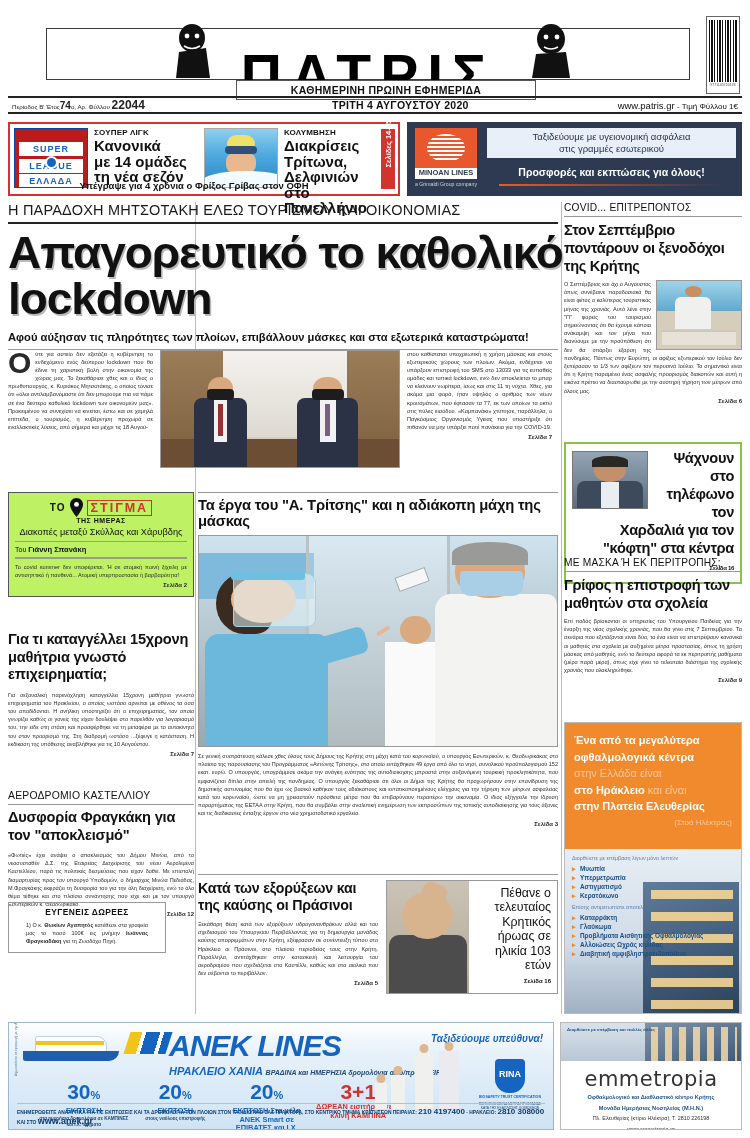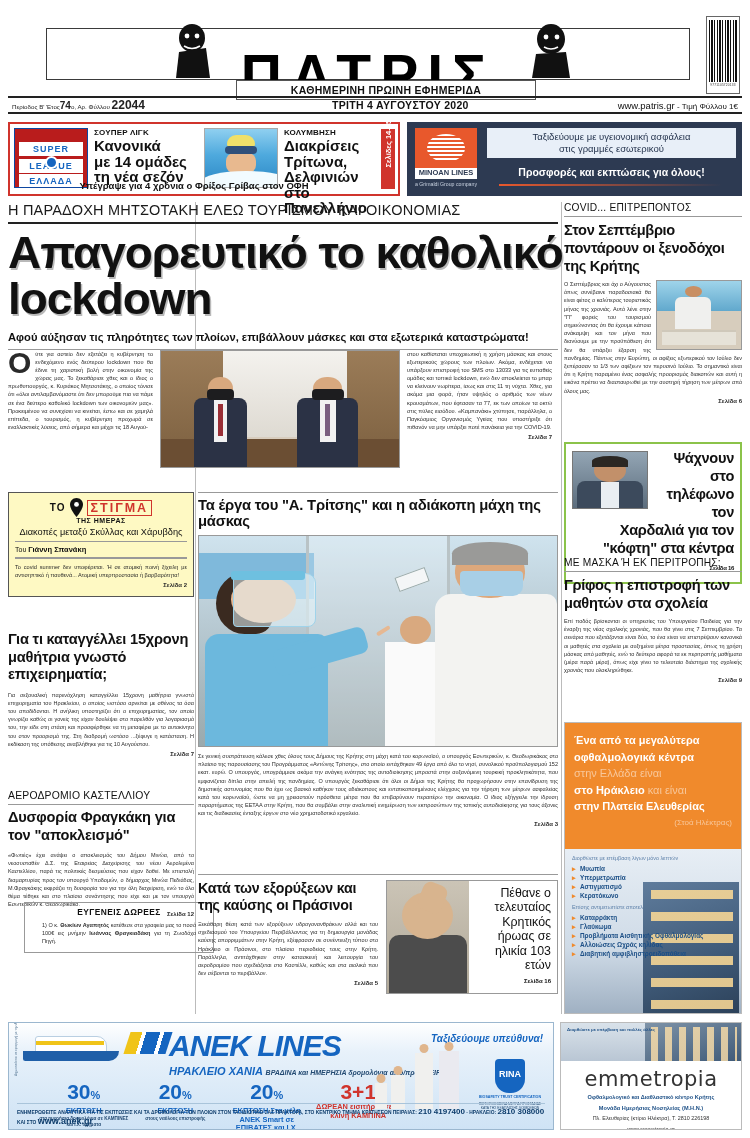--- a/index.html
+++ b/index.html
@@ -157,37 +157,37 @@
   .cb-right { flex:0 0 172px; border:1px solid #999; position:relative; display:flex; }
   .cb-photo { flex:0 0 82px; position:relative; overflow:hidden; background:#cdc6bb; }
   .cb-cap { flex:1; padding:5px 6px 4px 5px; font-size:12.4px; line-height:14.4px; text-align:right; }
   .cb-cap .pg { display:block; font-size:6px; font-weight:700; margin-top:2px; }
   .elder .h { position:absolute; left:18%; top:10%; width:62%; height:42%; border-radius:50%; background:#d8b48e; }
   .elder .b { position:absolute; left:2%; top:48%; width:96%; height:52%; background:#4c4c4c; border-radius:10px 10px 0 0; }
   .elder .bg { position:absolute; inset:0; background:linear-gradient(180deg,#cbc4b6,#b0a898); }
   .elder .arm { position:absolute; left:40%; top:2%; width:30%; height:26%; background:#d8b48e; border-radius:8px; transform:rotate(22deg); }
 
   
-  .stigma { position:absolute; left:0; top:290px; width:186px; border:1px solid #555; background:#fef9c3; padding:5px 6px 6px; }
+  .stigma { position:absolute; left:0; top:290px; width:186px; border:1px solid #555; background:#bef264; padding:5px 6px 6px; }
   .stigma-top { display:flex; align-items:center; justify-content:center; gap:3px; margin-bottom:1px; }
   .stigma-to { font-size:10px; font-weight:700; letter-spacing:1px; }
   .pin-svg { width:15px; height:19px; }
   .stigma-word { border:1.5px solid #d0342c; color:#d0342c; font-weight:700; font-size:12.5px; letter-spacing:2px; padding:0 3px; }
   .stigma-day { text-align:center; font-size:7px; font-weight:700; letter-spacing:.5px; margin-top:-1px; }
   .stigma-line { font-size:9.2px; text-align:center; padding:3px 0 4px; border-bottom:1px solid #999; }
   .stigma-by { font-size:7px; padding:3px 0 3px; border-bottom:2px solid #999; }
   .stigma-by b { font-size:7.5px; }
   .stigma-body { font-size:5.6px; line-height:8.2px; margin-top:4px; text-align:justify; color:#2a2a2a; }
 
   .l-story { position:absolute; left:0; width:186px; }
   .l-kicker { font-size:10.4px; letter-spacing:.2px; padding-bottom:3px; border-bottom:1px solid #999; }
   .l-head { font-size:14.6px; font-weight:700; line-height:17.5px; letter-spacing:-.2px; margin-top:4px; }
   .l-body { font-size:5.5px; line-height:8.2px; text-align:justify; margin-top:7px; color:#2a2a2a; }
 
-  .donations { position:absolute; left:0; top:700px; width:190px; border:1px solid #999; padding:4px 17px 6px;margin-left:16px; }
+  .donations { position:absolute; left:0; top:700px; width:158px; border:1px solid #999; padding:4px 17px 6px; }
   .don-title { text-align:center; font-size:8.4px; font-weight:700; letter-spacing:.4px; }
   .don-body { font-size:5.5px; line-height:8.2px; margin-top:4px; text-align:justify; color:#2a2a2a; }
   .don-body b { font-weight:700; }
 
   
   .r-block { position:absolute; left:0; width:178px; }
   .r-kicker { font-size:10.2px; letter-spacing:.2px; padding-bottom:3px; border-bottom:1px solid #999; }
   .r-head { font-size:14.6px; font-weight:700; line-height:18px; letter-spacing:-.3px; margin-top:4px; }
   .r-body { font-size:5.5px; line-height:8.2px; text-align:justify; margin-top:5px; color:#2a2a2a; }
   .r-photo { width:86px; height:70px; border:1px solid #999; float:right; margin:0 0 3px 5px; overflow:hidden; position:relative; background:#9fc3d8; }

